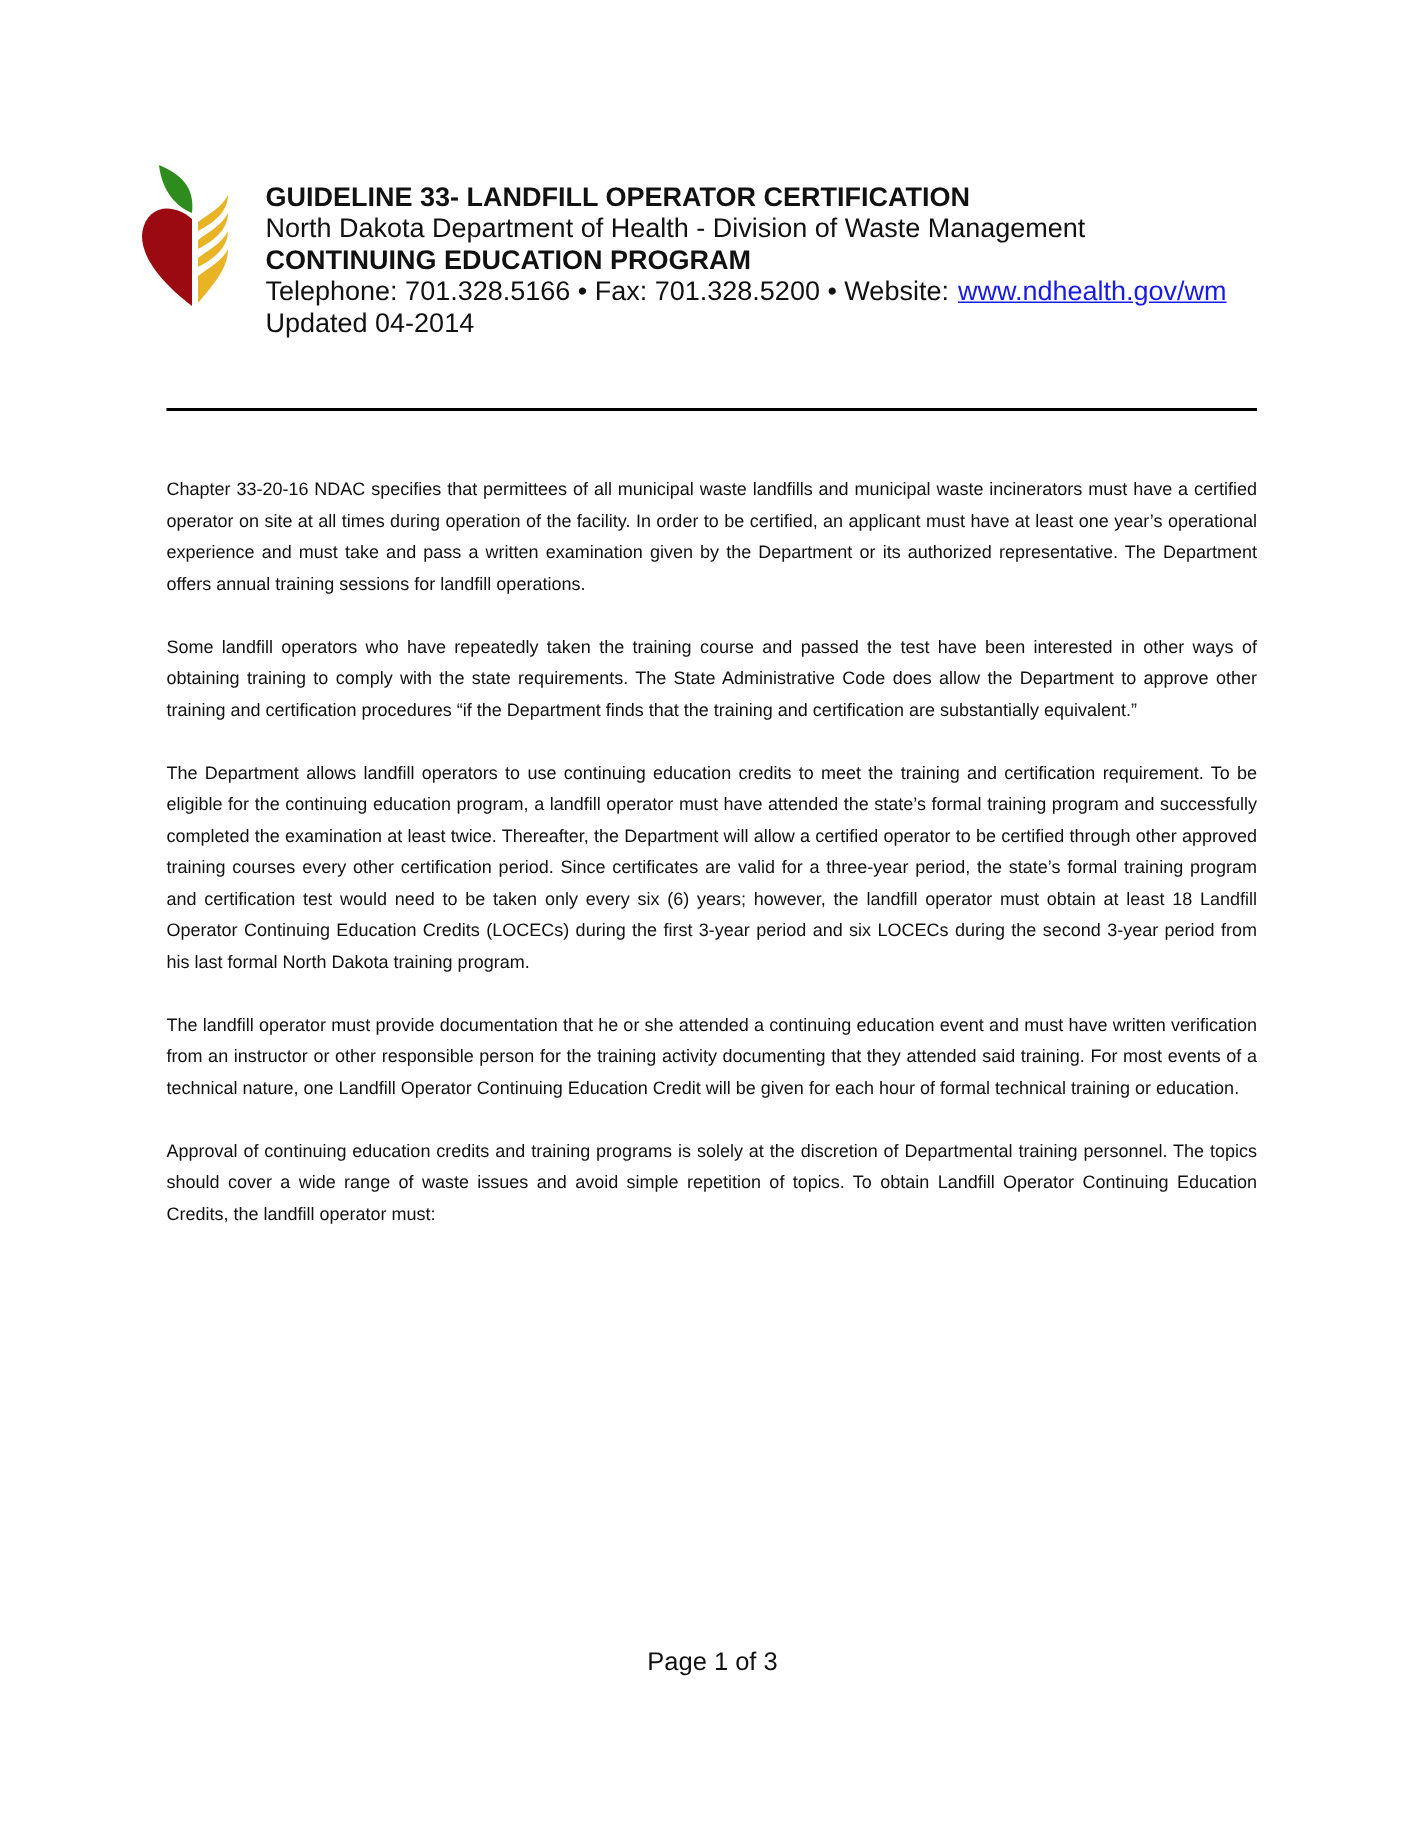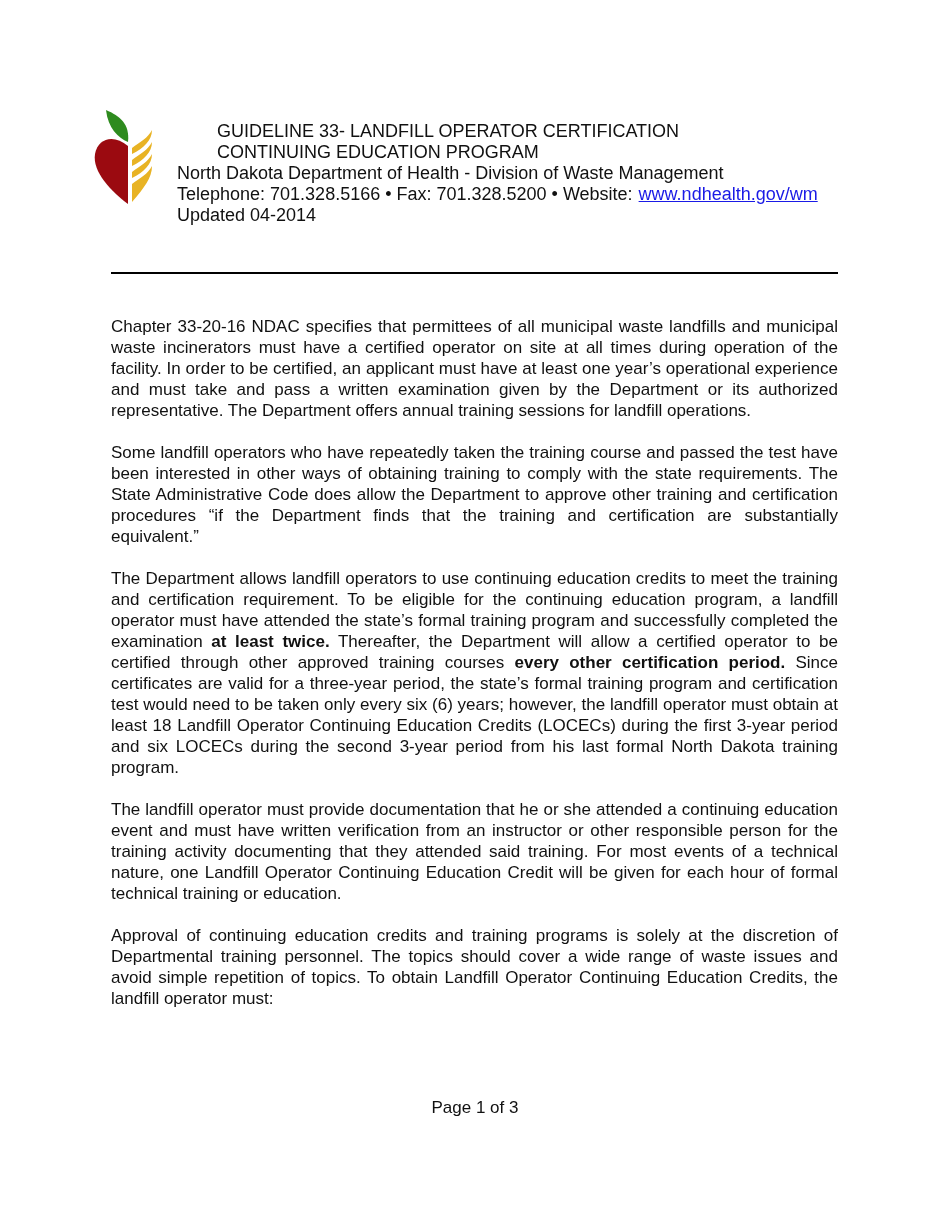--- a/index.html
+++ b/index.html
@@ -1,46 +1,46 @@
 <!DOCTYPE html>
 <html><head>
 <meta charset="utf-8">
 <style>
   html, body { margin:0; padding:0; background:#ffffff; }
   body { width:950px; height:1230px; position:relative; overflow:hidden;
          font-family:"Liberation Sans", sans-serif; color:#111; }
   .logo { position:absolute; left:92px; top:108px; width:62px; height:98px; }
   .header { position:absolute; left:177px; top:121px; width:700px; }
   .hdr-line { font-size:18px; line-height:21px; white-space:nowrap; }
-  .hdr-bold { font-weight:normal;margin-left:40px; }
+  .hdr-bold { font-weight:bold; }
   .hdr-link { color:#1a1ae6; text-decoration:underline; margin-left:6px; }
   .rule { position:absolute; left:111px; top:272px; width:727px; height:0; border-top:2px solid #000; }
   .body { position:absolute; left:111px; top:316px; width:727px; }
-  .para { font-size:17px; line-height:21px; text-align:justify; margin:0 0 21px 0; }
-  .para b { font-weight:bold; }
+  .para { font-size:12px; line-height:21px; text-align:justify; margin:0 0 21px 0; }
+  .para b { font-weight:normal; }
   .footer { position:absolute; left:0; width:950px; top:1098px; text-align:center; font-size:17px; }
 </style>
 </head>
 <body>
 
 <div class="logo">
   <svg width="62" height="98" viewBox="0 0 62 98">
     <path d="M14 2 C28 8 38 16 36 34 C26 30 16 20 14 2 Z" fill="#2e8b1e"></path>
     <path d="M36 38 C22 26 6 30 3 46 C0 64 20 84 36 96 Z" fill="#9b0a10"></path>
     <path d="M40 40 C48 34 56 30 60 22 C60 32 52 40 40 46 Z" fill="#e8b324"></path>
     <path d="M40 52 C48 46 56 42 60 34 C60 44 52 52 40 58 Z" fill="#e8b324"></path>
     <path d="M40 64 C48 58 56 54 60 46 C60 56 52 64 40 70 Z" fill="#e8b324"></path>
     <path d="M40 76 C48 70 56 66 60 58 C60 70 52 80 40 94 Z" fill="#e8b324"></path>
   </svg>
 </div>
 
 <div class="header">
   <div class="hdr-line hdr-bold">GUIDELINE 33- LANDFILL OPERATOR CERTIFICATION</div>
+  <div class="hdr-line">North Dakota Department of Health - Division of Waste Management</div>
   <div class="hdr-line hdr-bold">CONTINUING EDUCATION PROGRAM</div>
-  <div class="hdr-line">North Dakota Department of Health - Division of Waste Management</div>
   <div class="hdr-line">
     <span>Telephone: 701.328.5166 • Fax: 701.328.5200 • Website:</span><a class="hdr-link">www.ndhealth.gov/wm</a>
   </div>
   <div class="hdr-line">Updated 04-2014</div>
 </div>
 
 <div class="rule"></div>
 
 <div class="body">
   <p class="para">Chapter 33-20-16 NDAC specifies that permittees of all municipal waste landfills and municipal waste incinerators must have a certified operator on site at all times during operation of the facility.  In order to be certified, an applicant must have at least one year’s operational experience and must take and pass a written examination given by the Department or its authorized representative.  The Department offers annual training sessions for landfill operations.</p>

